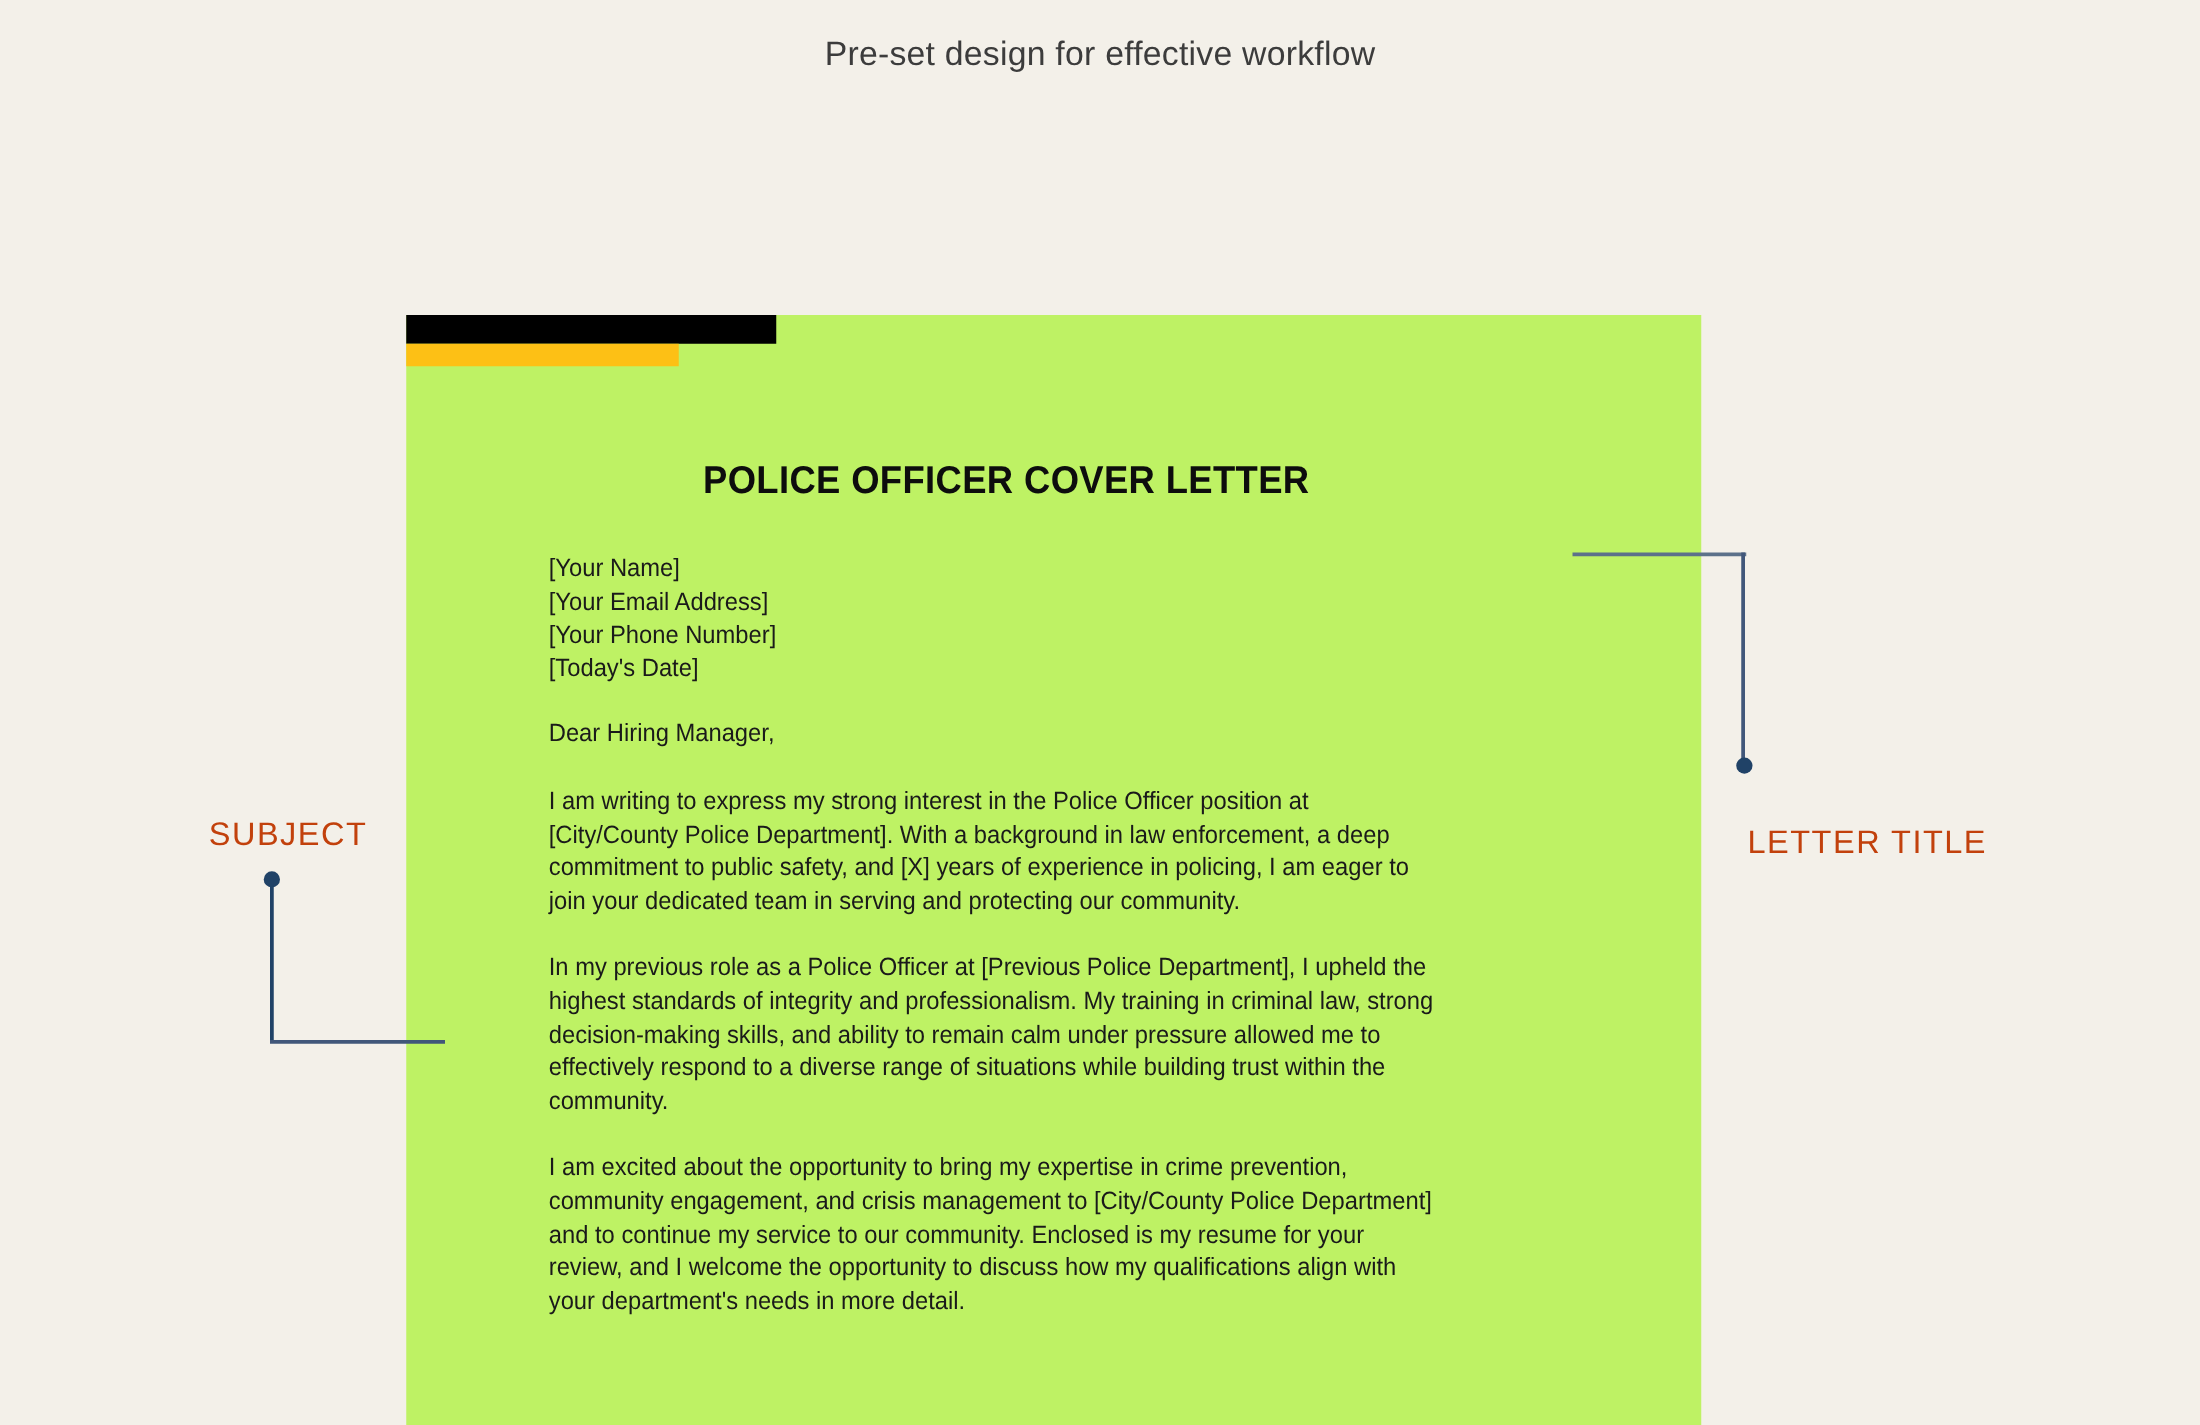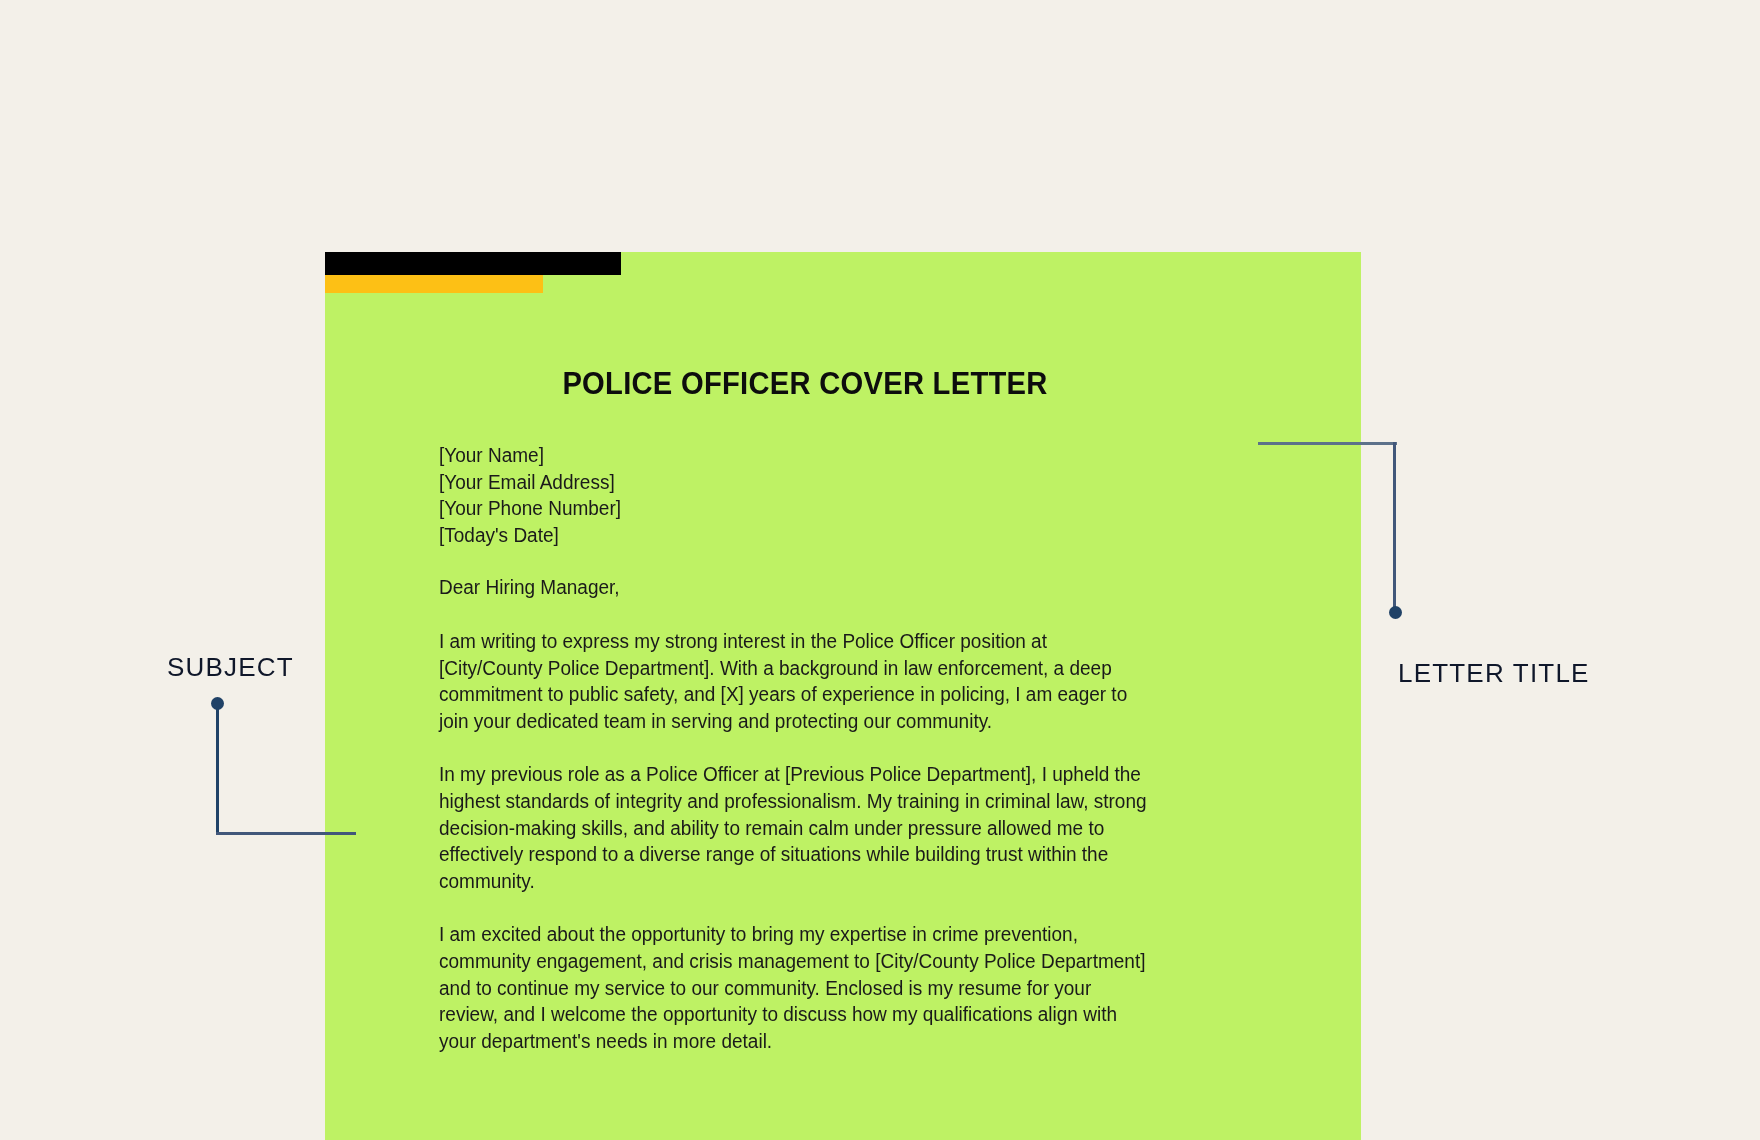--- a/index.html
+++ b/index.html
@@ -107,21 +107,21 @@
   .gap-md { height: 27px; }
 
   .para { margin: 0; text-align: left; }
 
   
   .callout-label {
     position: absolute;
     font-family: "Liberation Sans", sans-serif;
     font-size: 26px;
     letter-spacing: 1.2px;
-    color: #0f172a;
+    color: #c2410c;
     white-space: nowrap;
   }
 
   .label-subject { left: 167px; top: 652px; }
   .label-letter-title { left: 1398px; top: 658px; }
 
   .connector-dot {
     position: absolute;
     width: 13px;
     height: 13px;
@@ -148,20 +148,21 @@
 
   
   .lt-horz { left: 1258px; top: 442px; width: 139px; }
   .lt-vert { left: 1393px; top: 442px; height: 172px; background: #41577a; }
   .lt-dot  { left: 1389px; top: 606px; }
 </style>
 </head>
 <body>
 
 <div class="promo">
+  <div class="promo-subtitle">Pre-set design for effective workflow</div>
 </div>
 
 <div class="doc-page">
 
   <div class="doc-title">POLICE OFFICER COVER LETTER</div>
 
   <div class="doc-body">
 
     <div class="addr-line">[Your Name]</div>
     <div class="addr-line">[Your Email Address]</div>

